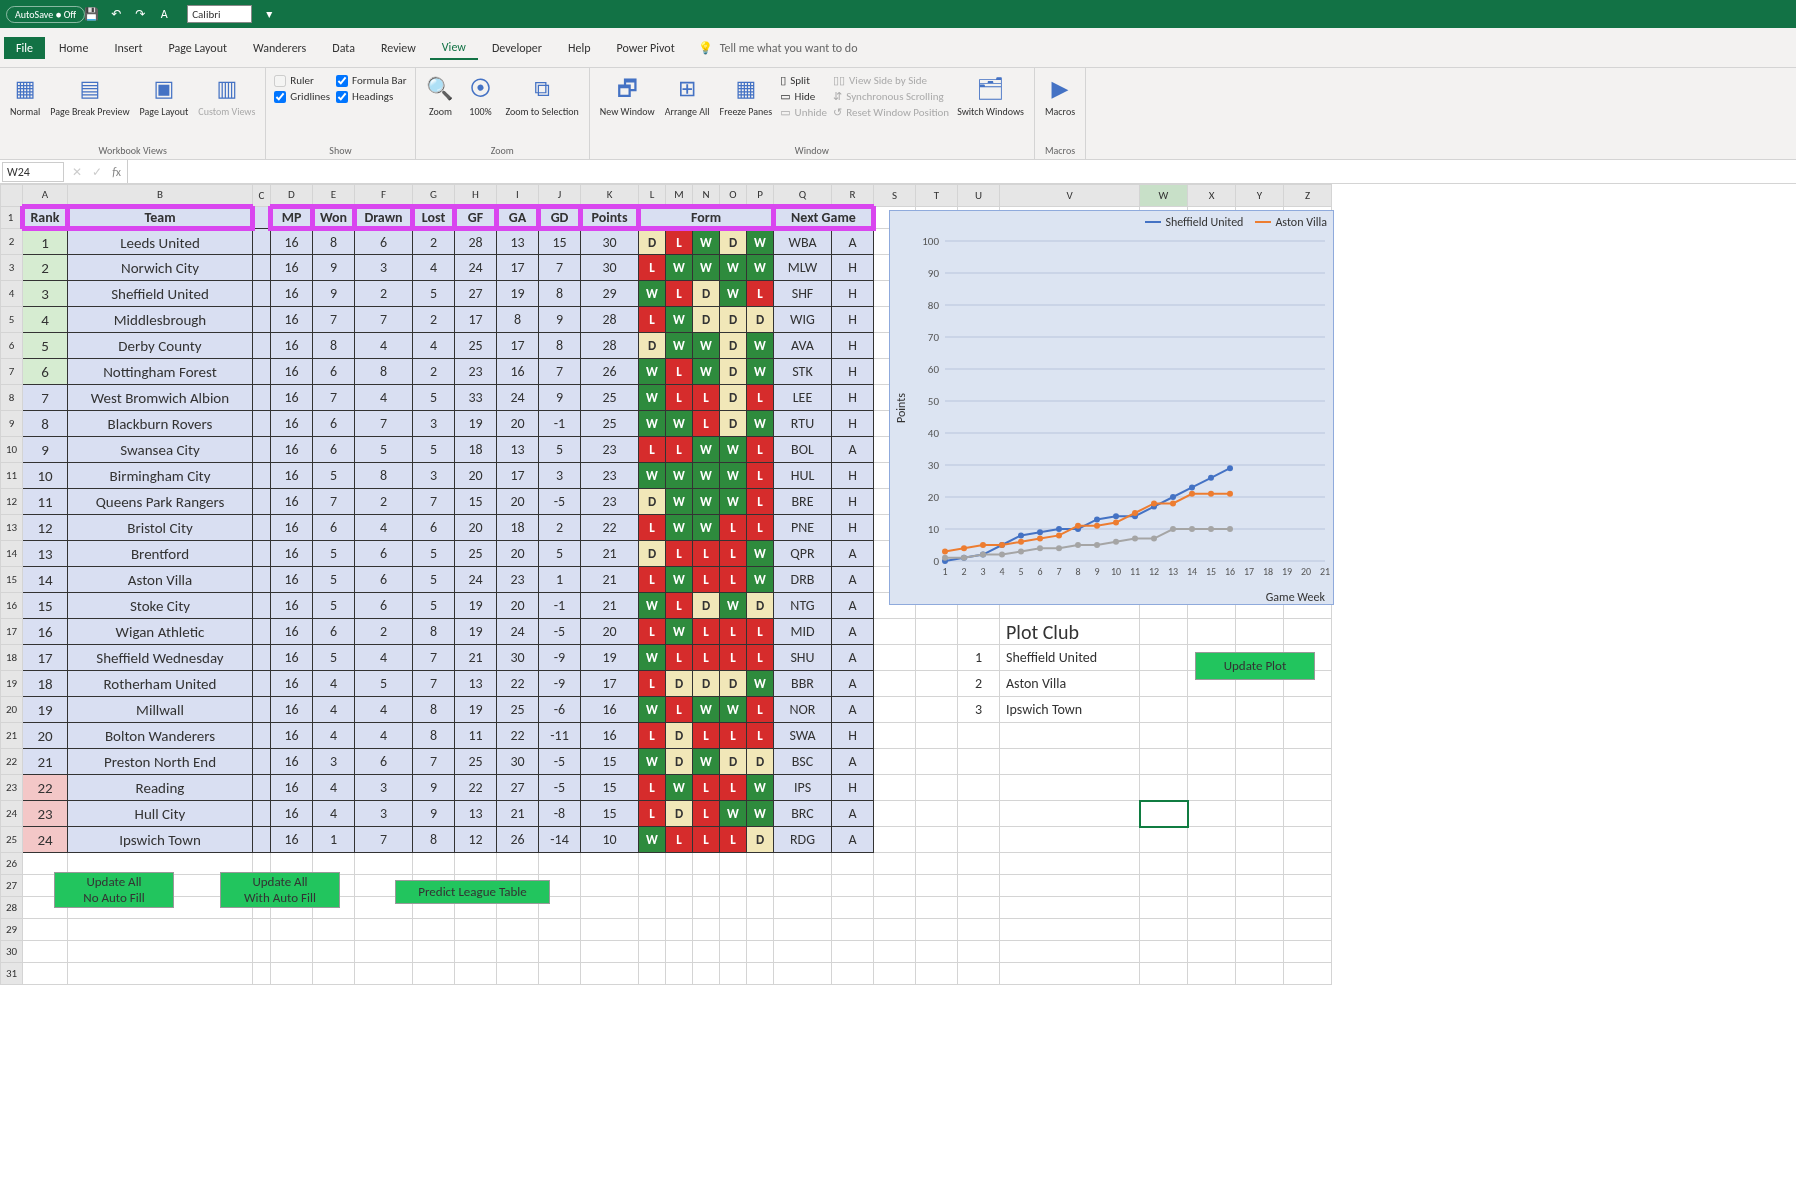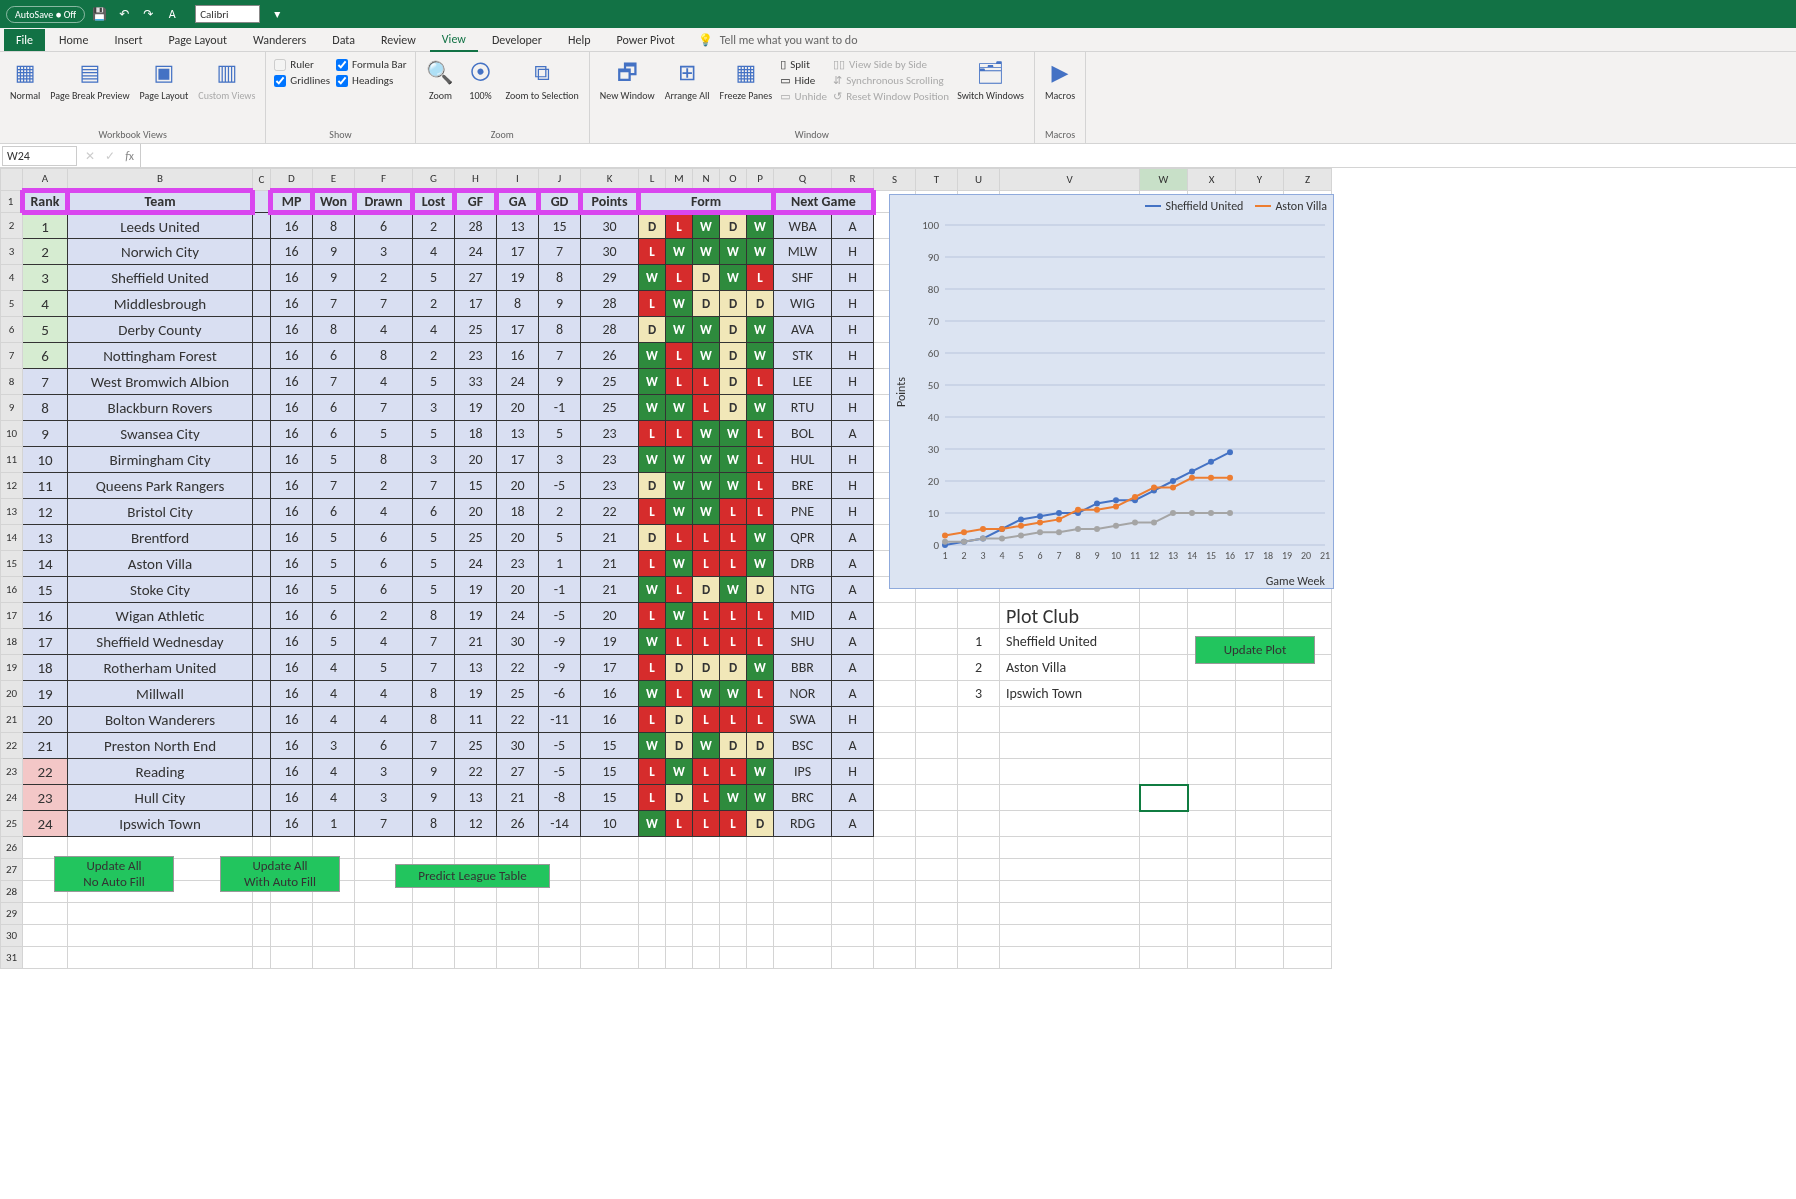--- a/index.html
+++ b/index.html
@@ -1,47 +1,47 @@
 <!DOCTYPE html>
 <html><head>
 <meta charset="utf-8">
 <style>
 *{box-sizing:border-box;margin:0;padding:0;font-family:"Segoe UI",Calibri,Arial,sans-serif}
 body{background:#fff;overflow:hidden;font-size:12px;color:#333}
 
 
 .titlebar{background:#127245;height:28px;display:flex;align-items:center;color:#fff;padding:0 6px;font-size:12px}
-.titlebar .autosave{border:1px solid rgba(255,255,255,.5);border-radius:10px;padding:1px 8px;font-size:10px;margin-right:8px}
+.titlebar .autosave{border:1px solid rgba(255,255,255,.5);border-radius:10px;padding:1px 8px;font-size:10px;margin-right:0}
 .qat{display:flex;gap:10px;align-items:center}
 .qat-icon{width:14px;height:14px;display:flex;align-items:center;justify-content:center;color:#fff;font-size:12px}
 .titlebar .doc{flex:1;text-align:center;font-size:12px}
 .fontbox{background:#fff;color:#333;height:18px;width:65px;font-size:11px;padding:0 4px;border:1px solid #888;margin-left:6px}
 
 
-.ribbontabs{background:#f3f2f1;height:24px;display:flex;align-items:center;padding:0 4px;gap:2px;border-bottom:1px solid #d4d4d4;font-size:12px}
+.ribbontabs{background:#f3f2f1;height:40px;display:flex;align-items:center;padding:0 4px;gap:2px;border-bottom:1px solid #d4d4d4;font-size:12px}
 .ribbontabs .tab{padding:4px 12px;cursor:pointer;color:#333}
 .ribbontabs .tab.file{background:#127245;color:#fff}
 .ribbontabs .tab.active{border-bottom:2px solid #127245;color:#127245}
 .ribbontabs .tell{margin-left:10px;color:#666;display:flex;align-items:center;gap:6px}
 
 
 .ribbon{background:#f3f2f1;height:92px;display:flex;border-bottom:1px solid #d4d4d4}
 .group{border-right:1px solid #d4d4d4;padding:4px 8px 2px;display:flex;flex-direction:column;justify-content:space-between}
 .group-label{text-align:center;font-size:10px;color:#666;padding-top:2px}
 .group-body{display:flex;gap:6px;align-items:flex-start;flex:1}
 .rb-btn{display:flex;flex-direction:column;align-items:center;justify-content:flex-start;gap:2px;font-size:10px;color:#333;padding:2px;text-align:center;line-height:1.1;min-width:34px}
 .rb-btn .ic{width:22px;height:22px;display:flex;align-items:center;justify-content:center;font-size:16px;color:#4472c4}
 .rb-btn.big .ic{width:30px;height:30px;font-size:22px}
 .chk-col{display:flex;flex-direction:column;gap:3px;font-size:11px;color:#333;padding-top:2px}
 .chk-col label{display:flex;align-items:center;gap:4px;white-space:nowrap}
 .chk-col input{width:12px;height:12px}
 
 
 .fbar{height:24px;display:flex;align-items:center;border-bottom:1px solid #d4d4d4;font-size:12px;background:#fff}
-.namebox{width:75px;border:1px solid #ccc;height:20px;margin:2px;padding:4px 4px;display:flex;align-items:center;background:#fff}
+.namebox{width:62px;border:1px solid #ccc;height:20px;margin:2px;padding:4px 4px;display:flex;align-items:center;background:#fff}
 .fbar .fx{padding:0 6px;color:#888;display:flex;gap:10px;align-items:center}
 .fbar .formula{flex:1;border-left:1px solid #ccc;height:100%;padding:0 6px;display:flex;align-items:center}
 
 
 .gridwrap{position:relative;overflow:auto;height:calc(100vh - 28px - 26px - 92px - 24px)}
 table.sheet{border-collapse:collapse;table-layout:fixed}
 .sheet th,.sheet td{border:1px solid #d4d4d4;height:22px;font-size:11px;text-align:center;vertical-align:middle;padding:0;overflow:hidden;white-space:nowrap}
 .sheet thead th{background:#e6e6e6;font-weight:normal;color:#333;position:sticky;top:0;z-index:2}
 .sheet .rowhead{background:#e6e6e6;font-weight:normal;color:#333;width:22px;position:sticky;left:0;z-index:1}
 .corner{background:#e6e6e6;width:22px;position:sticky;left:0;top:0;z-index:3}

